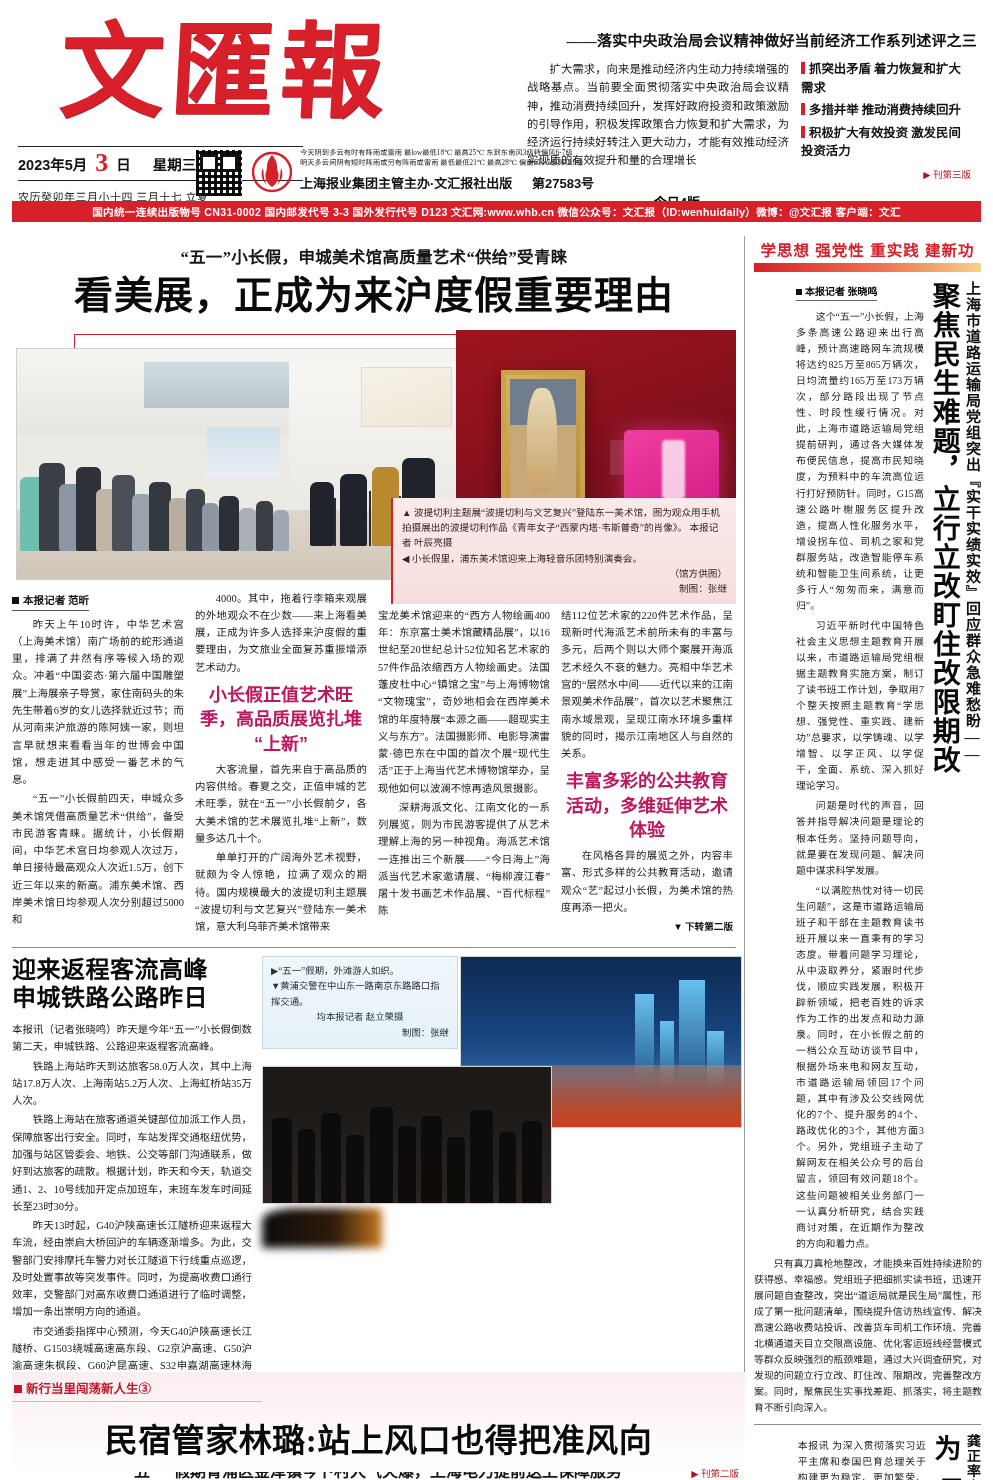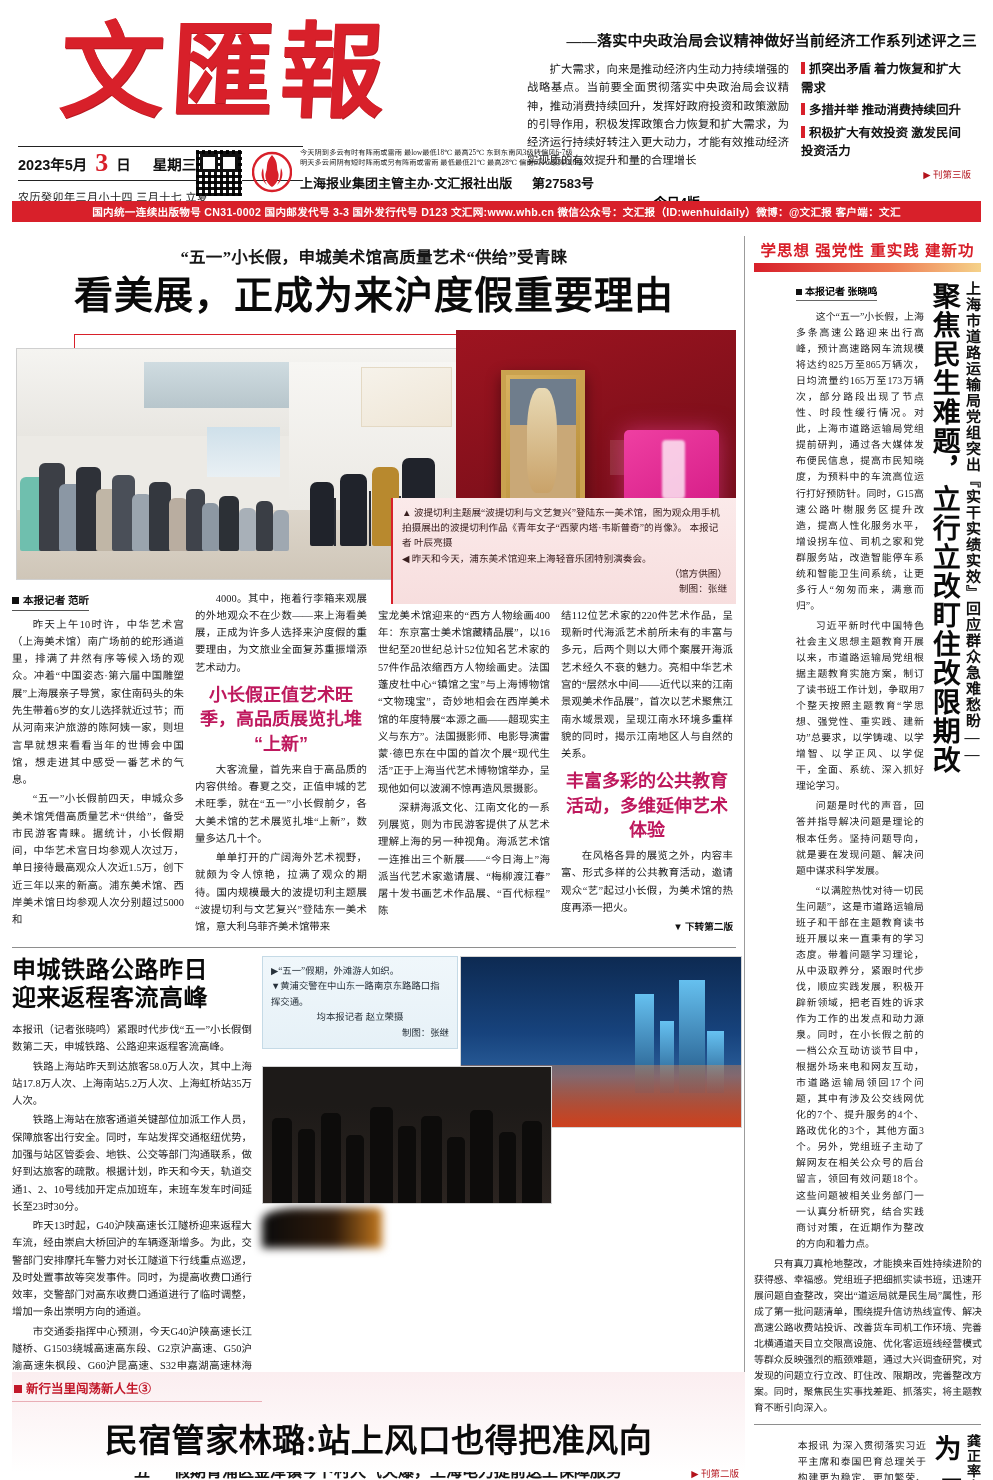--- a/index.html
+++ b/index.html
@@ -295,21 +295,21 @@
                   <div class="figure"></div>
                 </div>
               </div>
             <div class="lbl"></div>
             <div class="phone"></div>
           </div>
         </div>
 
         <div class="cap-box">
           <div>▲ 波提切利主题展“波提切利与文艺复兴”登陆东一美术馆，图为观众用手机拍摄展出的波提切利作品《青年女子“西蒙内塔·韦斯普奇”的肖像》。    本报记者  叶辰亮摄</div>
-          <div>◀ 昨天和今天，浦东美术馆迎来上海轻音乐团特别演奏会。</div>
+          <div>◀ 小长假里，浦东美术馆迎来上海轻音乐团特别演奏会。</div>
           <div class="cap-right">（馆方供图）</div>
           <div class="cap-right">制图：张继</div>
         </div>
       </div>
 
       <div class="cols3">
         <div class="c3" style="width:172px">
           <div class="byline"><span class="sq"></span><span>本报记者  范昕</span></div>
           <div class="bodytext">昨天上午10时许，中华艺术宫（上海美术馆）南广场前的蛇形通道里，排满了井然有序等候入场的观众。冲着“中国姿态·第六届中国雕塑展”上海展亲子导赏，家住南码头的朱先生带着6岁的女儿选择就近过节；而从河南来沪旅游的陈阿姨一家，则坦言早就想来看看当年的世博会中国馆，想走进其中感受一番艺术的气息。</div>
           <div class="bodytext">“五一”小长假前四天，申城众多美术馆凭借高质量艺术“供给”，备受市民游客青睐。据统计，小长假期间，中华艺术宫日均参观人次过万，单日接待最高观众人次近1.5万，创下近三年以来的新高。浦东美术馆、西岸美术馆日均参观人次分别超过5000和</div>
@@ -329,24 +329,24 @@
           <div class="subhead">丰富多彩的公共教育活动，多维延伸艺术体验</div>
           <div class="bodytext">在风格各异的展览之外，内容丰富、形式多样的公共教育活动，邀请观众“艺”起过小长假，为美术馆的热度再添一把火。</div>
           <div class="jump"><span>▼ 下转第二版</span></div>
         </div>
       </div>
 
       <div class="hrule"></div>
 
       <div class="rail-wrap">
         <div class="rail-left">
+          <div class="rail-head">迎来返程客流高峰</div>
           <div class="rail-head">申城铁路公路昨日</div>
-          <div class="rail-head">迎来返程客流高峰</div>
           <div style="margin-top:8px">
-            <div class="bodytext" style="text-indent:0">本报讯（记者张晓鸣）紧跟时代步伐“五一”小长假倒数第二天，申城铁路、公路迎来返程客流高峰。</div>
+            <div class="bodytext" style="text-indent:0">本报讯（记者张晓鸣）昨天是今年“五一”小长假倒数第二天，申城铁路、公路迎来返程客流高峰。</div>
             <div class="bodytext">铁路上海站昨天到达旅客58.0万人次，其中上海站17.8万人次、上海南站5.2万人次、上海虹桥站35万人次。</div>
             <div class="bodytext">铁路上海站在旅客通道关键部位加派工作人员，保障旅客出行安全。同时，车站发挥交通枢纽优势，加强与站区管委会、地铁、公交等部门沟通联系，做好到达旅客的疏散。根据计划，昨天和今天，轨道交通1、2、10号线加开定点加班车，末班车发车时间延长至23时30分。</div>
             <div class="bodytext">昨天13时起，G40沪陕高速长江隧桥迎来返程大车流，经由崇启大桥回沪的车辆逐渐增多。为此，交警部门安排摩托车警力对长江隧道下行线重点巡逻，及时处置事故等突发事件。同时，为提高收费口通行效率，交警部门对高东收费口通道进行了临时调整，增加一条出崇明方向的通道。</div>
             <div class="bodytext">市交通委指挥中心预测，今天G40沪陕高速长江隧桥、G1503绕城高速高东段、G2京沪高速、G50沪渝高速朱枫段、G60沪昆高速、S32申嘉湖高速林海立交段的入城方向还将产生一定拥堵。</div>
           </div>
         </div>
 
         <div class="rail-right" style="height:310px">
           <div class="rail-capbox">
             <div>▶“五一”假期，外滩游人如织。</div>

